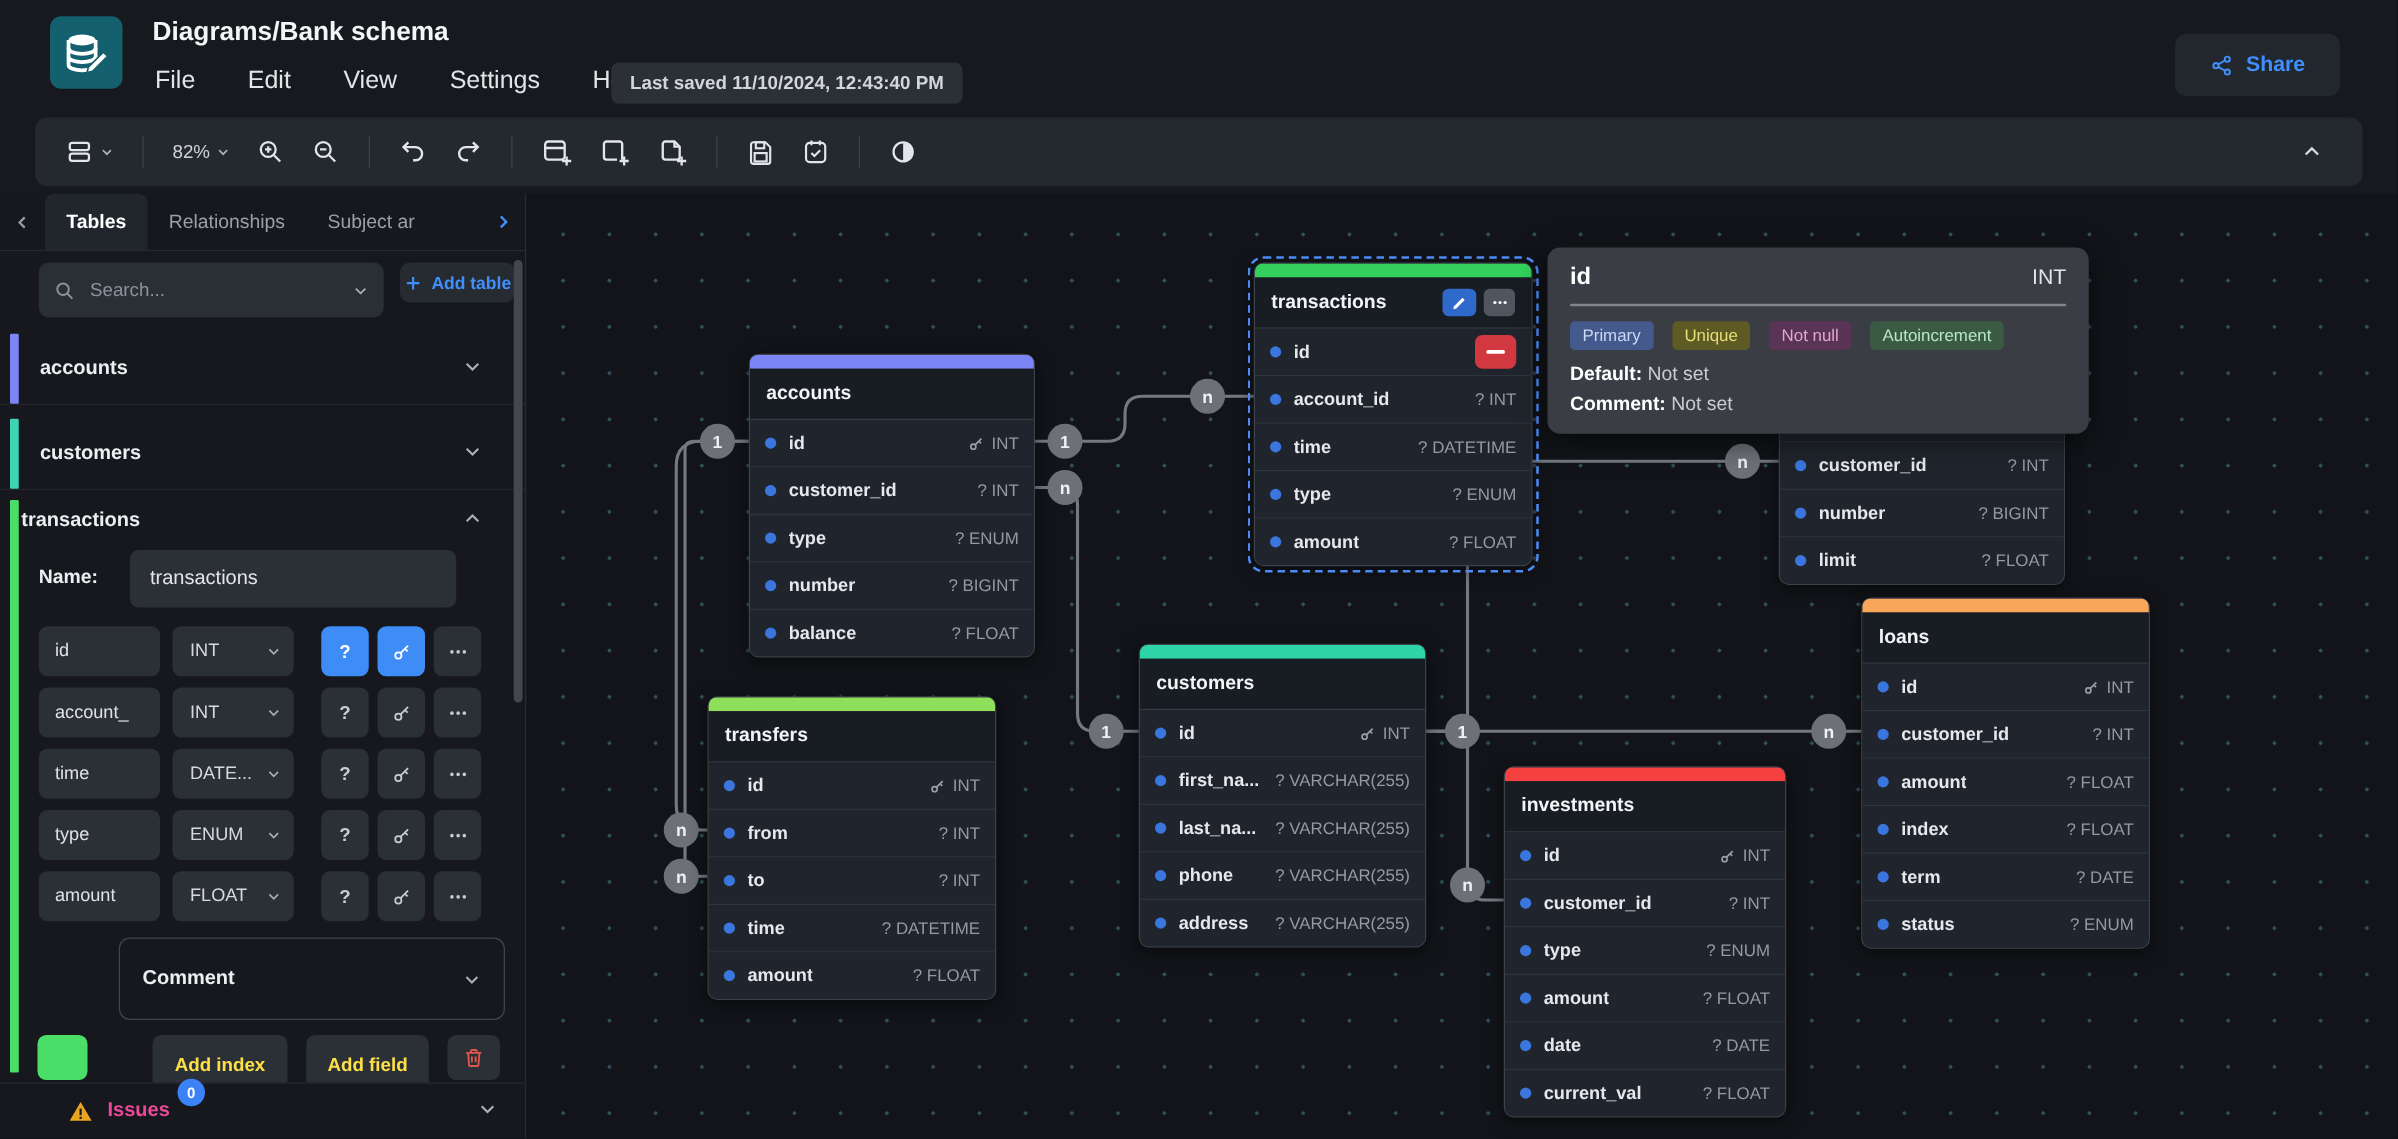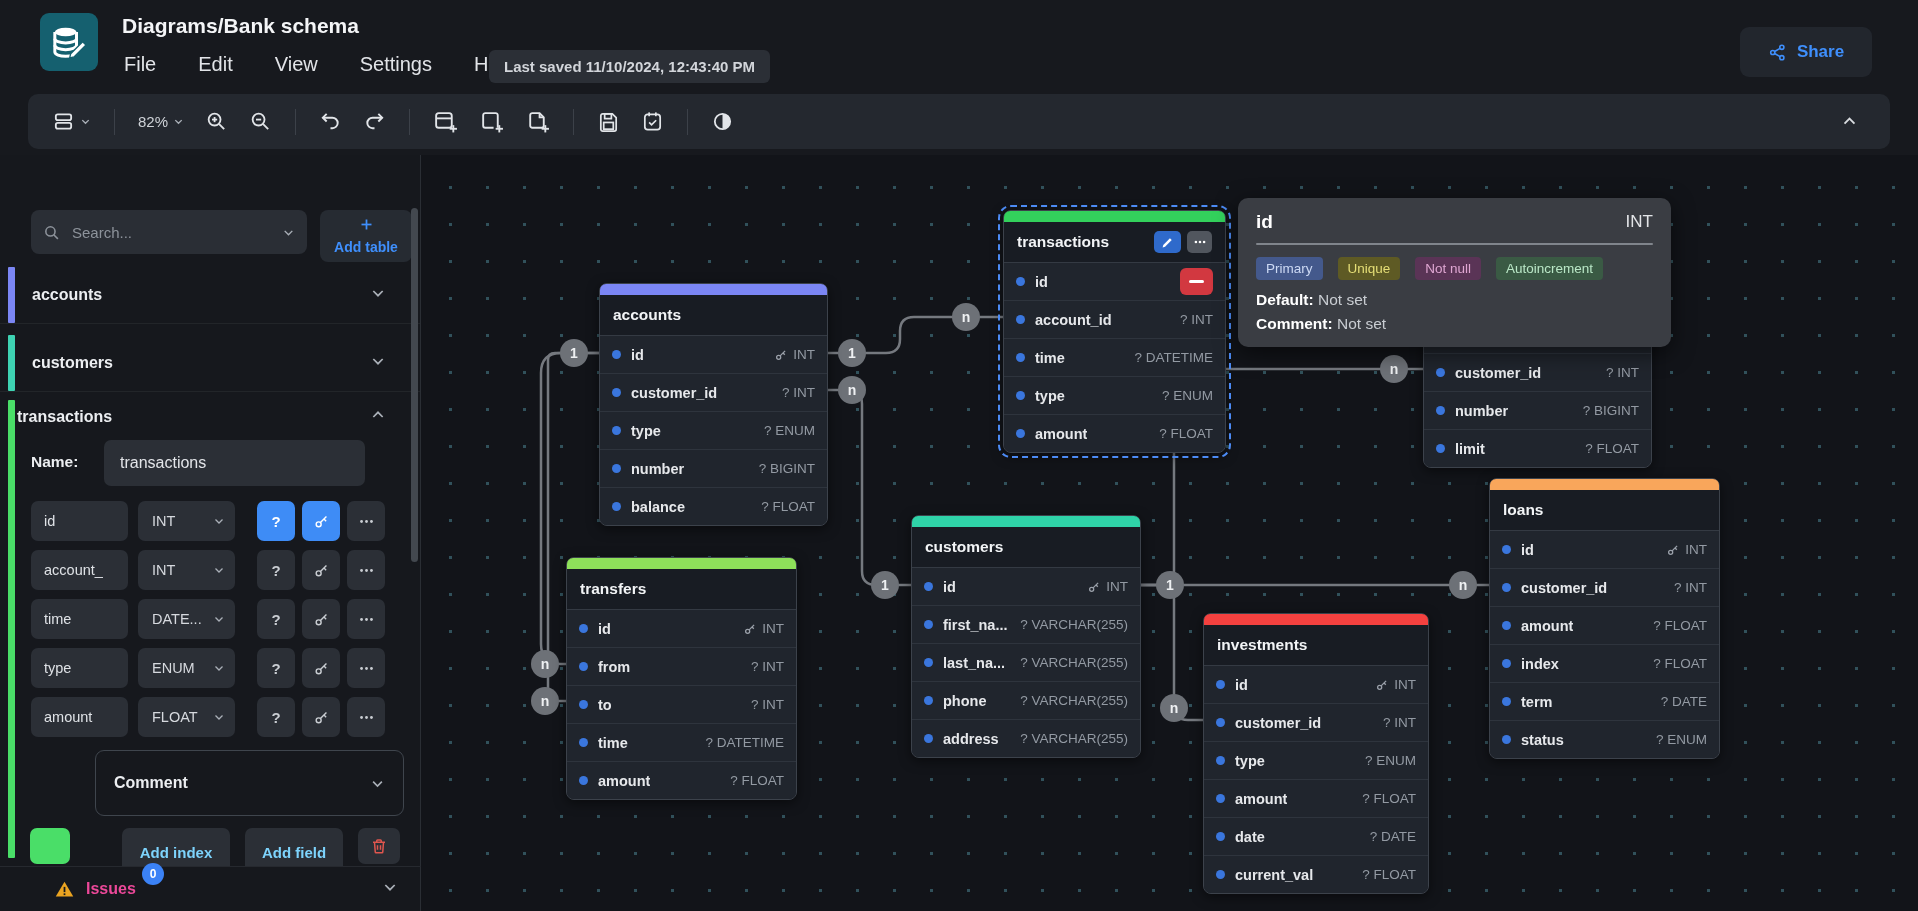--- a/index.html
+++ b/index.html
@@ -72,22 +72,22 @@
     display:flex;align-items:stretch;}
   .back-chev{width:36px;display:flex;align-items:center;justify-content:center;}
   .tab{font-size:15.5px;color:#9aa0a8;padding:0 17px;display:flex;align-items:center;white-space:nowrap;}
   .tab.active{background:#21252c;color:#fff;font-weight:bold;border-radius:7px 7px 0 0;}
   .fwd-chev{position:absolute;right:6px;top:0;height:45px;display:flex;align-items:center;background:#16181d;padding:0 4px;}
   .search-row{position:absolute;left:0;top:55px;width:100%;height:46px;}
   .search-box{position:absolute;left:31px;top:0;width:276px;height:44px;background:#2a2e35;border-radius:8px;
     display:flex;align-items:center;padding:0 12px;box-sizing:border-box;gap:10px;}
   .search-input{flex:1;background:none;border:none;outline:none;color:#dfe2e6;font-size:15px;font-family:inherit;min-width:0;}
   .search-input::placeholder{color:#8d939b;}
-  .add-table-btn{position:absolute;left:320px;top:0;width:92px;height:52px;background:#262b32;border-radius:8px;
-    display:flex;align-items:center;justify-content:center;gap:7px;color:#3f8ffc;font-size:14px;font-weight:bold;flex-direction:column;}
+  .add-table-btn{position:absolute;left:320px;top:0;width:92px;height:32px;background:#262b32;border-radius:8px;
+    display:flex;align-items:center;justify-content:center;gap:7px;color:#3f8ffc;font-size:14px;font-weight:bold;}
   .acc-list{position:absolute;left:0;top:112px;width:100%;}
   .acc-row{height:56px;display:flex;align-items:center;border-bottom:1px solid #222529;margin-bottom:11px;}
   .stripe{width:7px;height:100%;margin-left:8px;border-radius:1px;flex:none;}
   .acc-label{margin-left:17px;font-size:16px;font-weight:bold;color:#eceef1;}
   .acc-chev{margin-left:auto;margin-right:34px;}
   .expanded{position:absolute;left:0;top:245px;width:100%;height:458px;}
   .exp-stripe{position:absolute;left:8px;top:0;width:7px;height:100%;border-radius:1px;}
   .exp-head{position:absolute;left:0;top:0;width:100%;height:34px;display:flex;align-items:center;}
   .name-row{position:absolute;left:31px;top:40px;width:100%;height:46px;}
   .name-label{position:absolute;left:0;top:13px;font-size:15.5px;font-weight:bold;color:#eceef1;}
@@ -103,21 +103,21 @@
     color:#c9cdd2;font-size:15px;font-weight:bold;}
   .q-btn{margin-left:22px;}
   .q-btn::before{content:"?";}
   .f-btn.active{background:#3e8cf6;color:#fff;}
   .f-btn.active svg{stroke:#fff;}
   .comment-box{position:absolute;left:95px;top:350px;width:309px;height:66px;border:1px solid #3f454d;border-radius:9px;
     display:flex;align-items:center;justify-content:space-between;padding:0 18px;box-sizing:border-box;}
   .comment-label{font-size:16px;font-weight:600;color:#eceef1;}
   .exp-actions{position:absolute;left:30px;top:428px;width:100%;height:36px;}
   .swatch{position:absolute;left:0;top:0;width:40px;height:36px;border-radius:7px;}
-  .act-btn{position:absolute;top:0;height:48px;background:#2b2f36;border-radius:7px;color:#7dd3fc;
+  .act-btn{position:absolute;top:0;height:48px;background:#2b2f36;border-radius:7px;color:#fde047;
     font-size:15px;font-weight:bold;display:flex;align-items:center;justify-content:center;}
   .add-index{left:92px;width:108px;}
   .add-field{left:215px;width:98px;}
   .trash-btn{position:absolute;left:328px;top:0;width:42px;height:36px;background:#2b2f36;border-radius:7px;
     display:flex;align-items:center;justify-content:center;}
   .v-scroll{position:absolute;right:2px;top:53px;width:7px;height:354px;background:#43484f;border-radius:4px;}
 
   
   .issues-bar{position:absolute;left:0;top:866px;width:421px;height:45px;background:#16181d;z-index:21;
     border-top:1px solid #26292f;border-right:1px solid #2a2e34;box-sizing:border-box;}
@@ -591,20 +591,37 @@
       </button>
       <button class="tb-btn tb-collapse">
         <svg width="17" height="17" viewBox="0 0 24 24" fill="none" stroke="#d8dbdf" stroke-width="2.6">
             <path d="M5 15 l7-7 7 7"></path>
           </svg>
       </button>
     </div>
   </div>
 
   <div class="sidebar">
+    <div class="tabbar">
+      <button class="back-chev">
+        <svg width="14" height="14" viewBox="0 0 24 24" fill="none" stroke="#9aa0a8" stroke-width="3">
+            <path d="M15 5 l-7 7 7 7"></path>
+          </svg>
+      </button>
+      <span id="tabbar-tabs" style="display:flex;">
+          <button class="tab active">Tables</button>
+          <button class="tab">Relationships</button>
+          <button class="tab">Subject ar</button>
+        </span>
+      <button class="fwd-chev">
+        <svg width="15" height="15" viewBox="0 0 24 24" fill="none" stroke="#3f8ffc" stroke-width="3">
+            <path d="M9 5 l7 7 -7 7"></path>
+          </svg>
+      </button>
+    </div>
 
     <div class="search-row">
       <div class="search-box">
         <svg width="17" height="17" viewBox="0 0 24 24" fill="none" stroke="#8d939b" stroke-width="2.2">
           <circle cx="10.5" cy="10.5" r="6.5"></circle>
             <line x1="15.5" y1="15.5" x2="21" y2="21"></line>
         </svg>
         <input class="search-input" placeholder="Search..." style="">
         <svg width="13" height="13" viewBox="0 0 24 24" fill="none" stroke="#aab0b8" stroke-width="2.6">
             <path d="M5 9 l7 7 7-7"></path>

